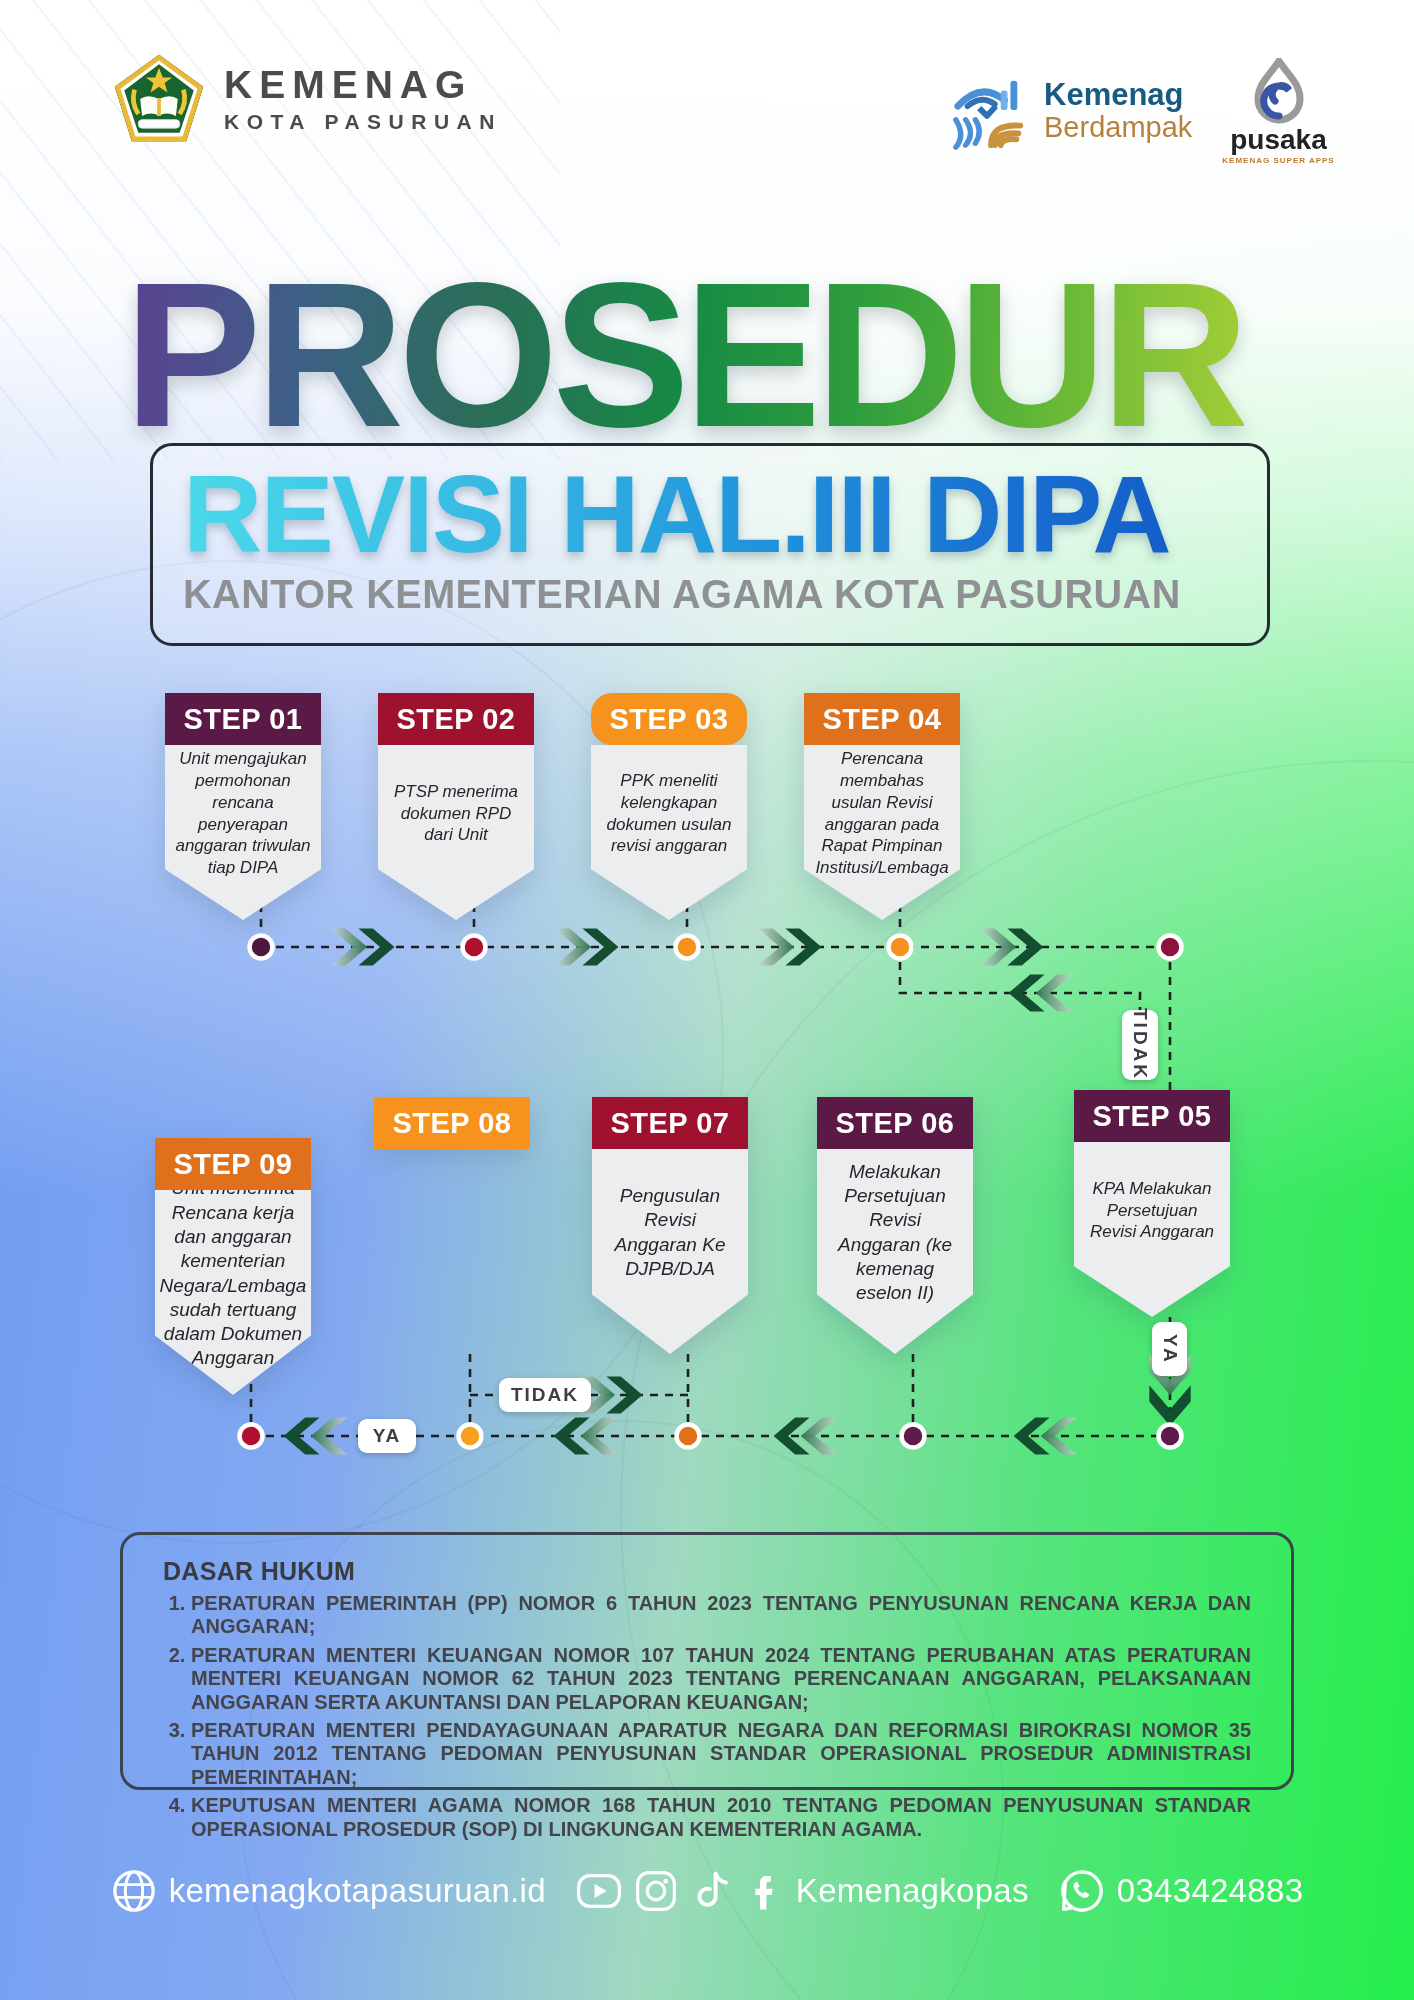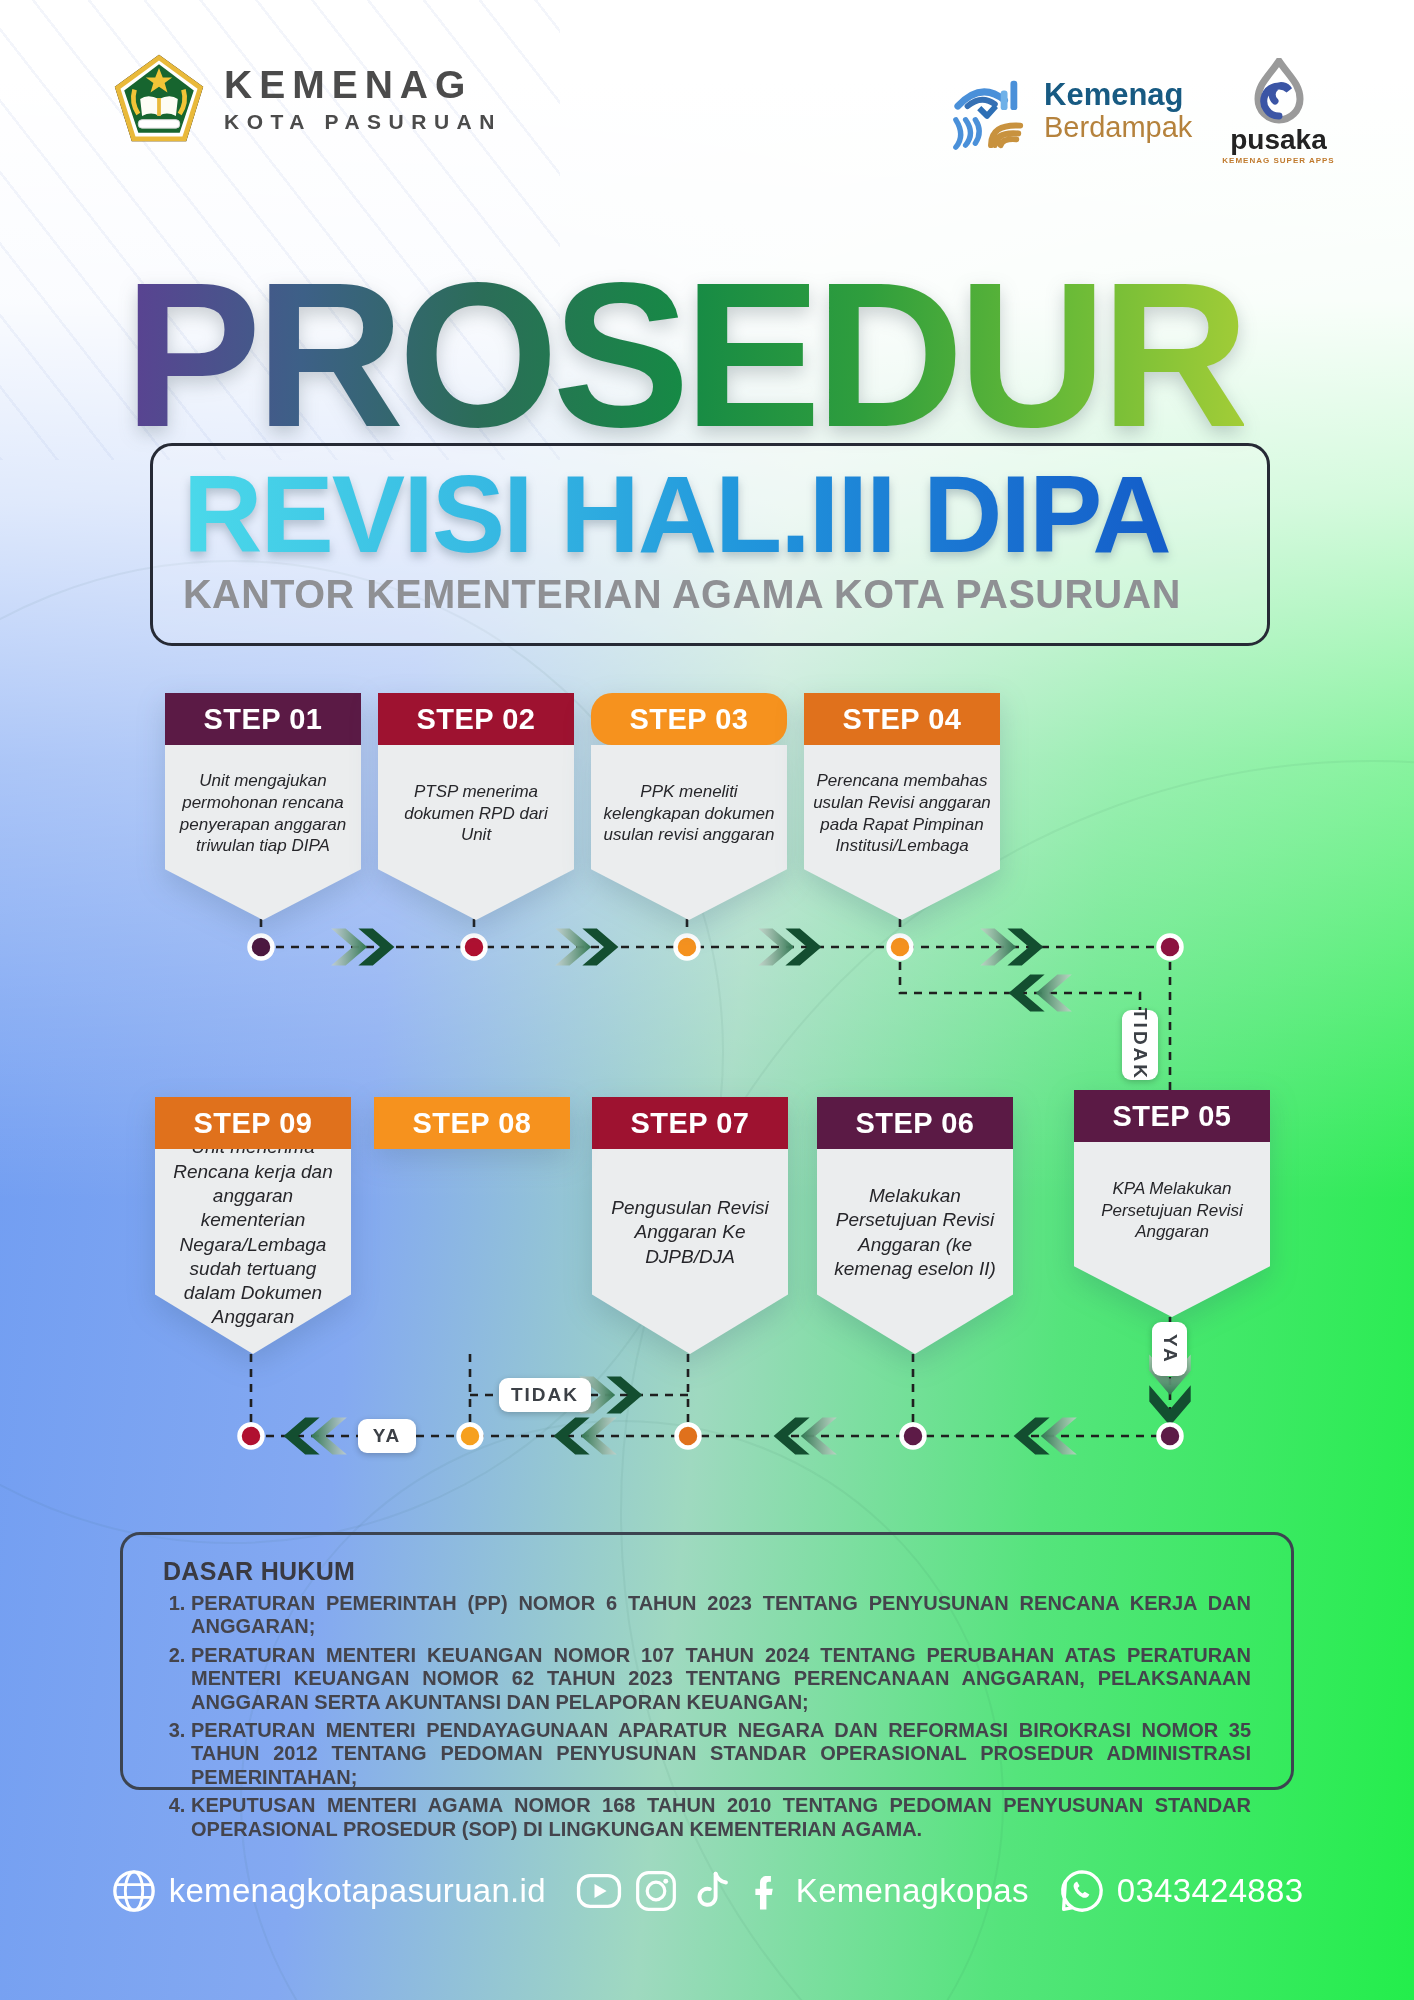--- a/index.html
+++ b/index.html
@@ -29,21 +29,21 @@
     filter:drop-shadow(0 7px 9px rgba(50,70,80,.25));}
   .title-box{position:absolute;left:150px;top:443px;width:1120px;height:203px;border:3px solid #262a35;border-radius:22px;
     background:rgba(255,255,255,.22);padding:12px 0 0 30px;box-sizing:border-box;}
   .title-sub{font-size:110px;font-weight:700;letter-spacing:-2px;line-height:1.02;
     background:linear-gradient(90deg,#4bd9ea 0%,#35b7e2 30%,#2196dc 52%,#1a75d2 72%,#1152c5 100%);
     -webkit-background-clip:text;background-clip:text;color:transparent;
     filter:drop-shadow(0 5px 5px rgba(40,70,90,.28));}
   .title-cap{font-size:40px;font-weight:700;color:#8f9094;letter-spacing:.5px;margin-top:2px;
     transform:scaleX(.99);transform-origin:left;}
   
-  .step-card{position:absolute;width:196px;filter:drop-shadow(0 10px 14px rgba(50,80,110,.20));}
+  .step-card{position:absolute;width:156px;filter:drop-shadow(0 10px 14px rgba(50,80,110,.20));}
   .step-header{height:52px;display:flex;align-items:center;justify-content:center;color:#fff;
     font-size:29px;font-weight:700;letter-spacing:.5px;}
   .step-body{background:#ebedee;display:flex;align-items:center;justify-content:center;text-align:center;
     font-style:italic;font-size:17px;line-height:1.28;color:#26262a;padding:6px 9px 44px 9px;box-sizing:border-box;
     clip-path:polygon(0 0,100% 0,100% 71%,50% 100%,0 71%);}
   .h162{height:175px;} .h205{height:205px;font-size:19px;} .h175{height:175px;}
   
   .flow{position:absolute;left:0;top:0;width:1414px;height:2000px;pointer-events:none;}
   
   .flabel{position:absolute;background:#ffffff;border-radius:9px;color:#3c4046;font-weight:700;font-size:19px;
@@ -195,21 +195,21 @@
     <div class="step-body h205">Melakukan Persetujuan Revisi Anggaran (ke kemenag eselon II)</div>
   </div>
   <div class="step-card" style="left:592px;top:1097px;">
     <div class="step-header" style="background: rgb(158, 18, 48);">STEP 07</div>
     <div class="step-body h205">Pengusulan Revisi Anggaran Ke DJPB/DJA</div>
   </div>
   <div class="step-card" style="left:374px;top:1097px;">
     <div class="step-header" style="background: rgb(246, 146, 30);">STEP 08</div>
   </div>
   <div class="step-card" style="left:155px;top:1097px;">
-    <div class="step-header" style="background: rgb(224, 113, 28);">STEP 09</div>
+    <div class="step-header" style="background: rgb(224, 113, 28); margin-top: 41px;">STEP 09</div>
     <div class="step-body h205">Unit menerima Rencana kerja dan anggaran kementerian Negara/Lembaga sudah tertuang dalam Dokumen Anggaran</div>
   </div>
 
   <div class="flabel vlabel" style="left:1122px;top:1010px;width:36px;height:70px;">TIDAK</div>
   <div class="flabel vlabel" style="left:1152px;top:1322px;width:35px;height:54px;">YA</div>
   <div class="flabel" style="left:499px;top:1378px;width:92px;height:34px;">TIDAK</div>
   <div class="flabel" style="left:358px;top:1419px;width:58px;height:34px;">YA</div>
 
   <div class="legal">
     <h3>DASAR HUKUM</h3>

